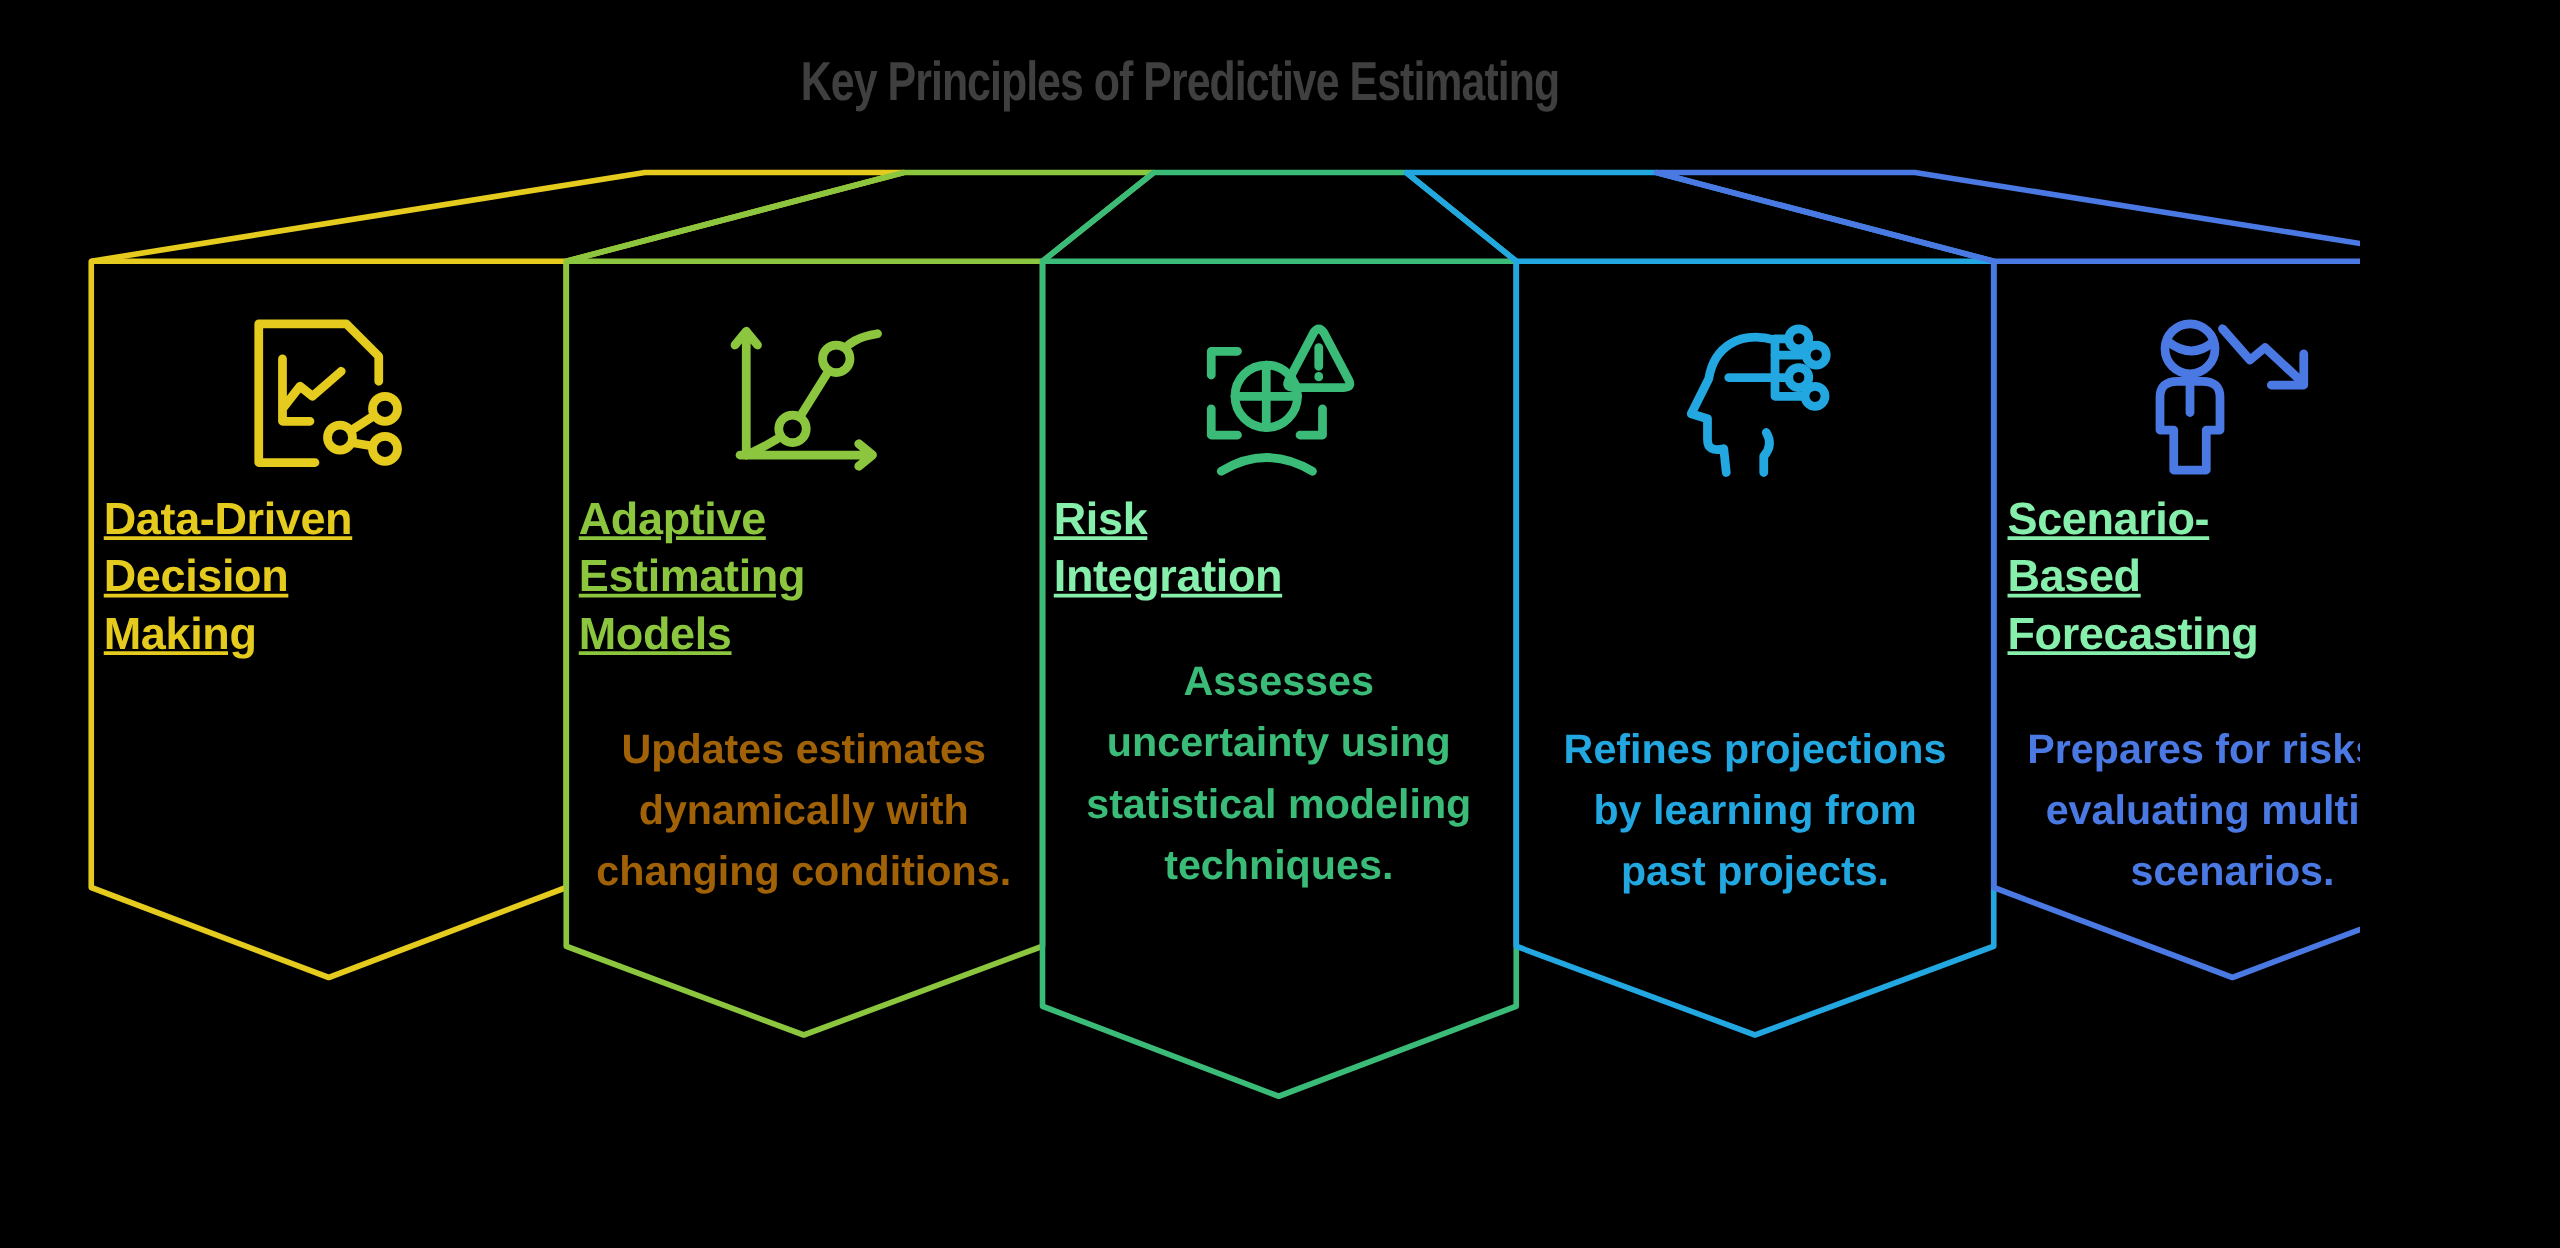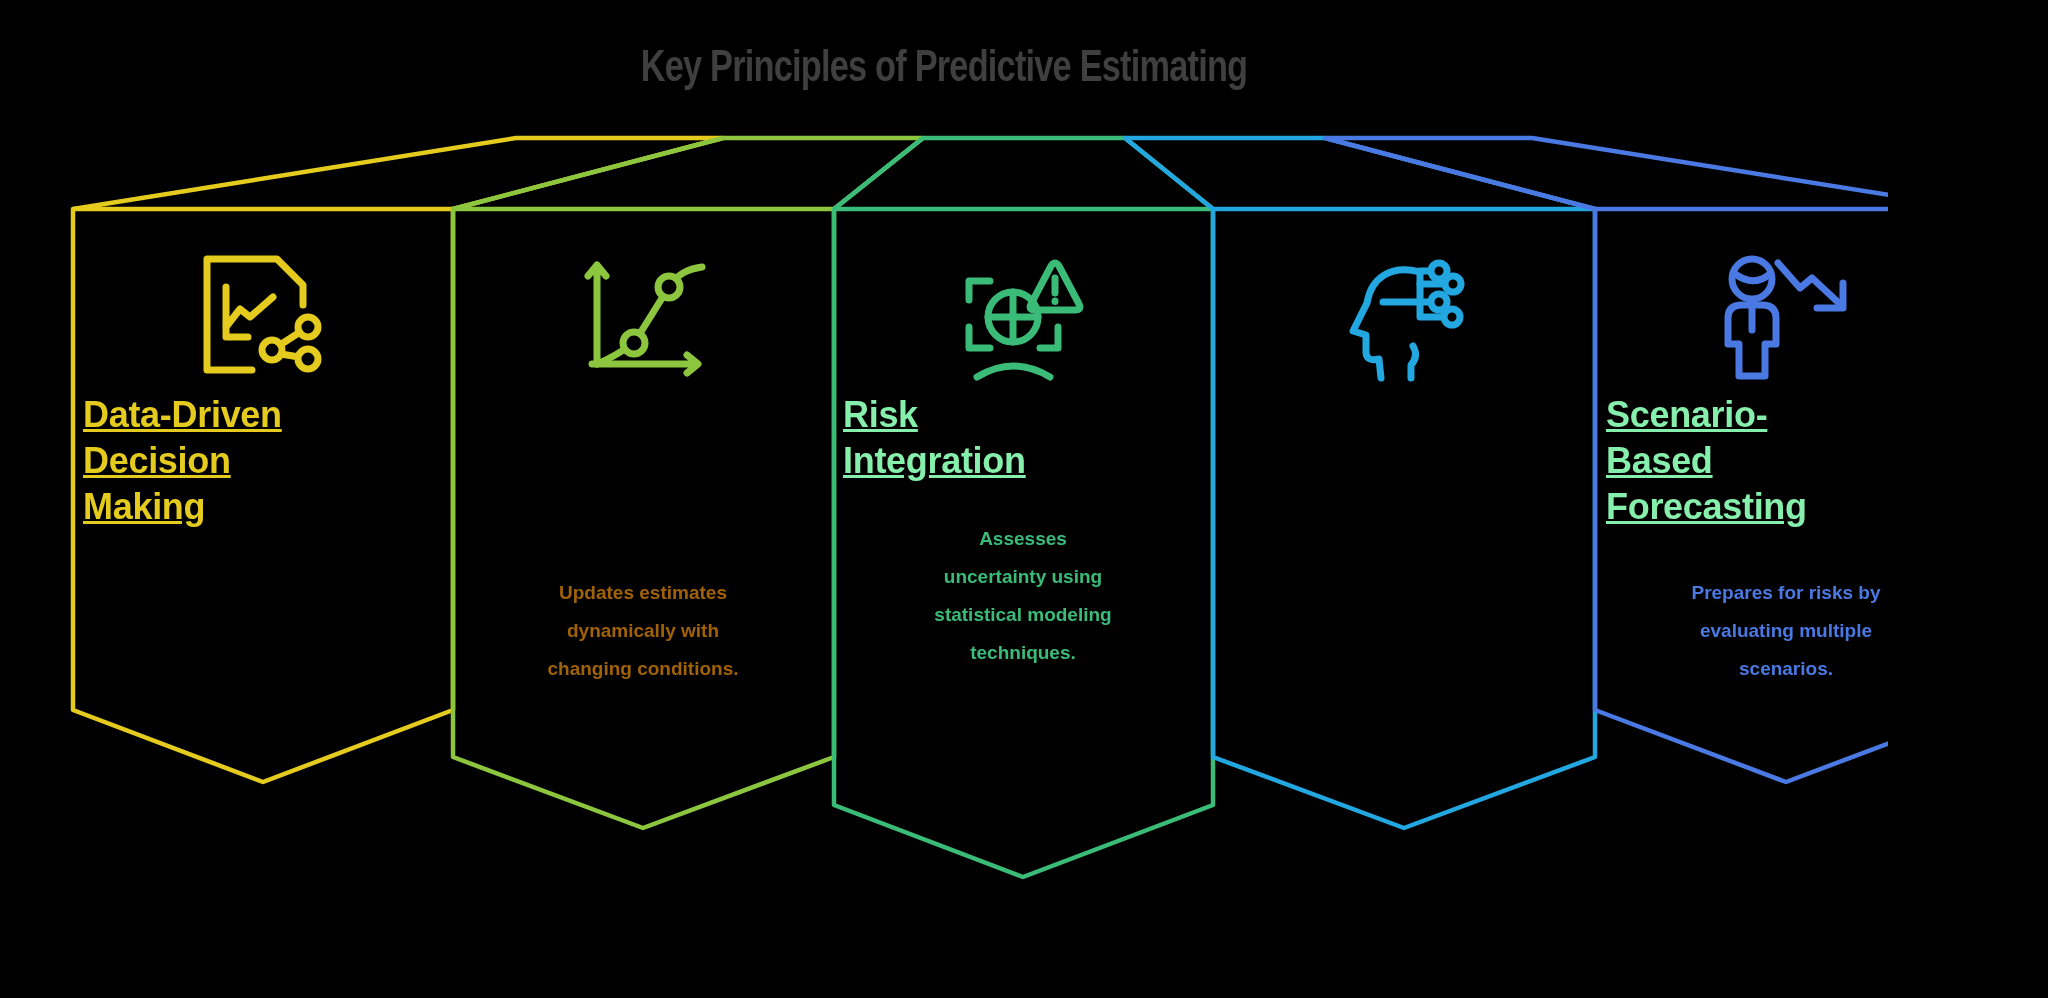--- a/index.html
+++ b/index.html
@@ -6,21 +6,21 @@
   .stage{position:relative;width:1888px;height:998px;overflow:hidden;
          font-family:"Liberation Sans",sans-serif;}
   .layer{position:absolute;left:0;top:0;}
   .heading{position:absolute;top:44px;left:0;width:100%;text-align:center;
            font-size:44px;font-weight:bold;letter-spacing:-1px;line-height:1;
            transform:scaleX(.78);}
   .ttl{position:absolute;top:392px;width:360px;text-align:left;
        font-weight:bold;font-size:36px;line-height:46px;letter-spacing:-.3px;
        white-space:pre-line;text-decoration:underline;}
   .desc{position:absolute;top:574px;width:360px;text-align:center;
-        font-weight:bold;font-size:19px;line-height:38px;white-space:pre-line;}
+        font-weight:bold;font-size:33px;line-height:49px;white-space:pre-line;}
   .p1{left:83px}.p2{left:463px}.p3{left:843px}.p4{left:1224px}.p5{left:1606px}
   .desc.p3{top:520px}
   svg .outline{stroke-width:4.5px;fill:none;stroke-linejoin:round;}
   svg .icon{stroke-width:7px;fill:none;stroke-linecap:round;stroke-linejoin:round;}
   svg .node{fill:#000;}
 </style>
 </head>
 <body>
 
 <div class="stage" style="background-color: rgb(0, 0, 0);">
@@ -106,31 +106,37 @@
       <line x1="25" y1="48" x2="25" y2="72"></line>
       <path d="M51,5 L73,30 L85,20 L114,47"></path>
       <path d="M90,50 L116,50 L116,25"></path>
     </g>
   </svg>
 
   <div class="ttl p1" style="color: rgb(228, 203, 29);">Data-Driven
 Decision
 Making</div>
 
+  <div class="ttl p2" style="color: rgb(140, 198, 63);">Adaptive
+Estimating
+Models</div>
   <div class="desc p2" style="color: #a16207;">Updates estimates
 dynamically with
 changing conditions.</div>
 
   <div class="ttl p3" style="color: #86efac;">Risk
 Integration</div>
   <div class="desc p3" style="color: rgb(58, 187, 120);">Assesses
 uncertainty using
 statistical modeling
 techniques.</div>
 
+  <div class="desc p4" style="color: rgb(34, 167, 224);">Refines projections
+by learning from
+past projects.</div>
 
   <div class="ttl p5" style="color: #86efac;">Scenario-
 Based
 Forecasting</div>
   <div class="desc p5" style="color: rgb(75, 121, 227);">Prepares for risks by
 evaluating multiple
 scenarios.</div>
 
 </div>
 

